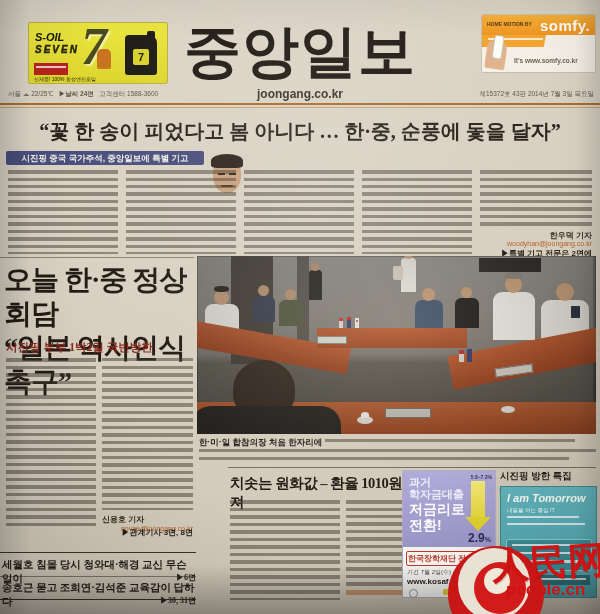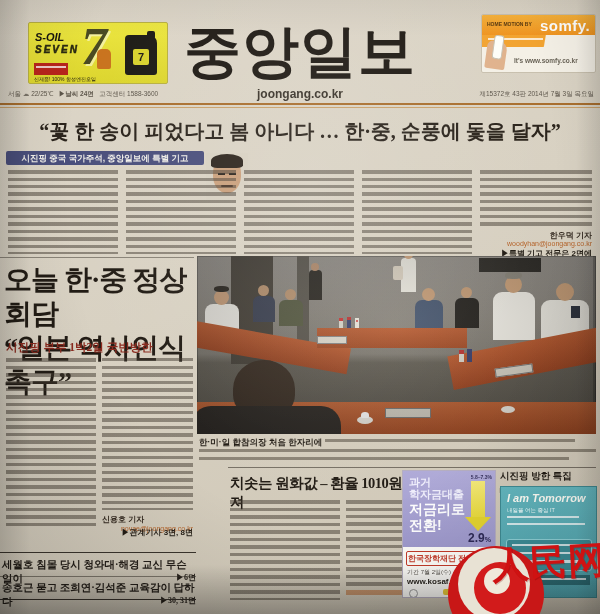--- a/index.html
+++ b/index.html
@@ -245,15 +245,16 @@
 
   <div class="abs vignette" style="left:0;top:0;width:600px;height:614px;"></div>
 
   <div class="abs" style="left:440px;top:536px;width:160px;height:78px;">
     <div class="abs" style="left:8px;top:10px;width:96px;height:96px;background:#c81717;border-radius:50%;">
       <div class="abs" style="left:10px;top:2px;width:72px;height:72px;background:#e8e2d4;border-radius:50%;"></div>
       <div class="abs" style="left:26px;top:16px;width:52px;height:52px;background:#d21b1b;border-radius:50%;"></div>
       <div class="abs" style="left:36px;top:22px;width:26px;height:26px;background:#efe9da;border-radius:50%;"></div>
     </div>
     <div class="abs wm-text" style="left:52px;top:2px;font-size:37px;letter-spacing:1px;transform:rotate(-3deg);white-space:nowrap;">人民网</div>
+    <div class="abs" style="left:66px;top:44px;font-size:17px;font-weight:900;color:#cf1212;">people.cn</div>
   </div>
 
 </div>
 
 </body></html>

